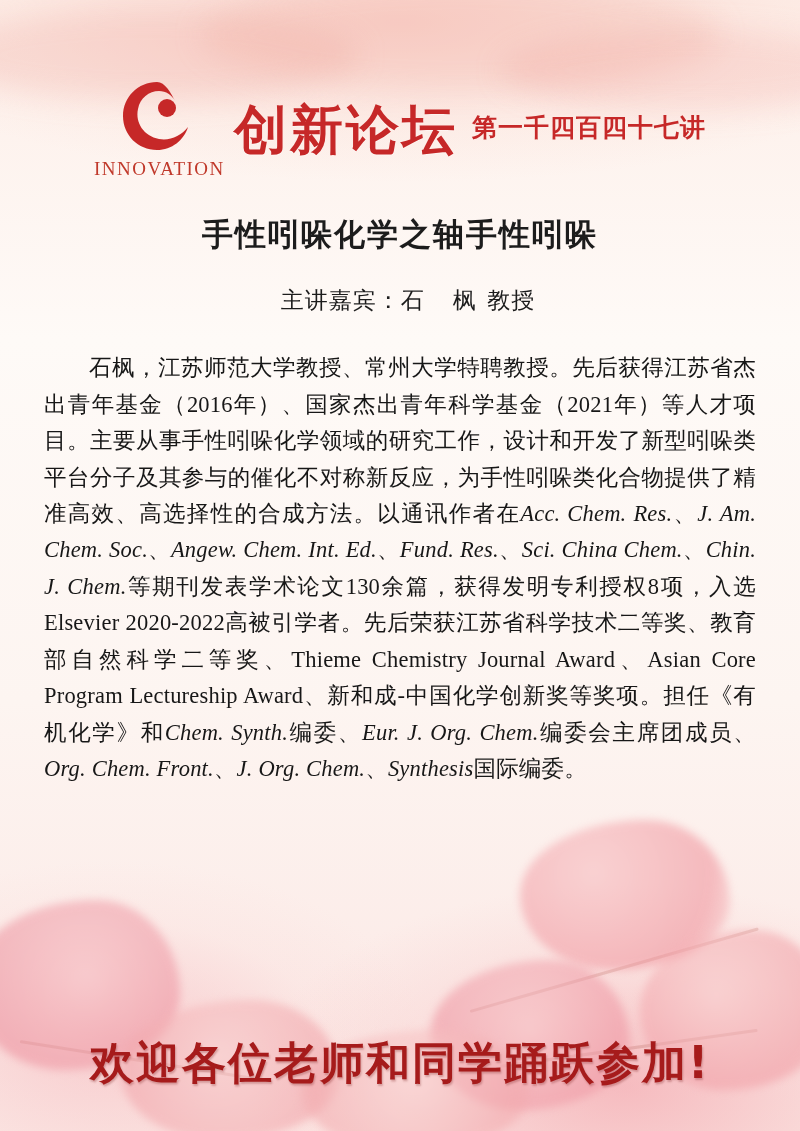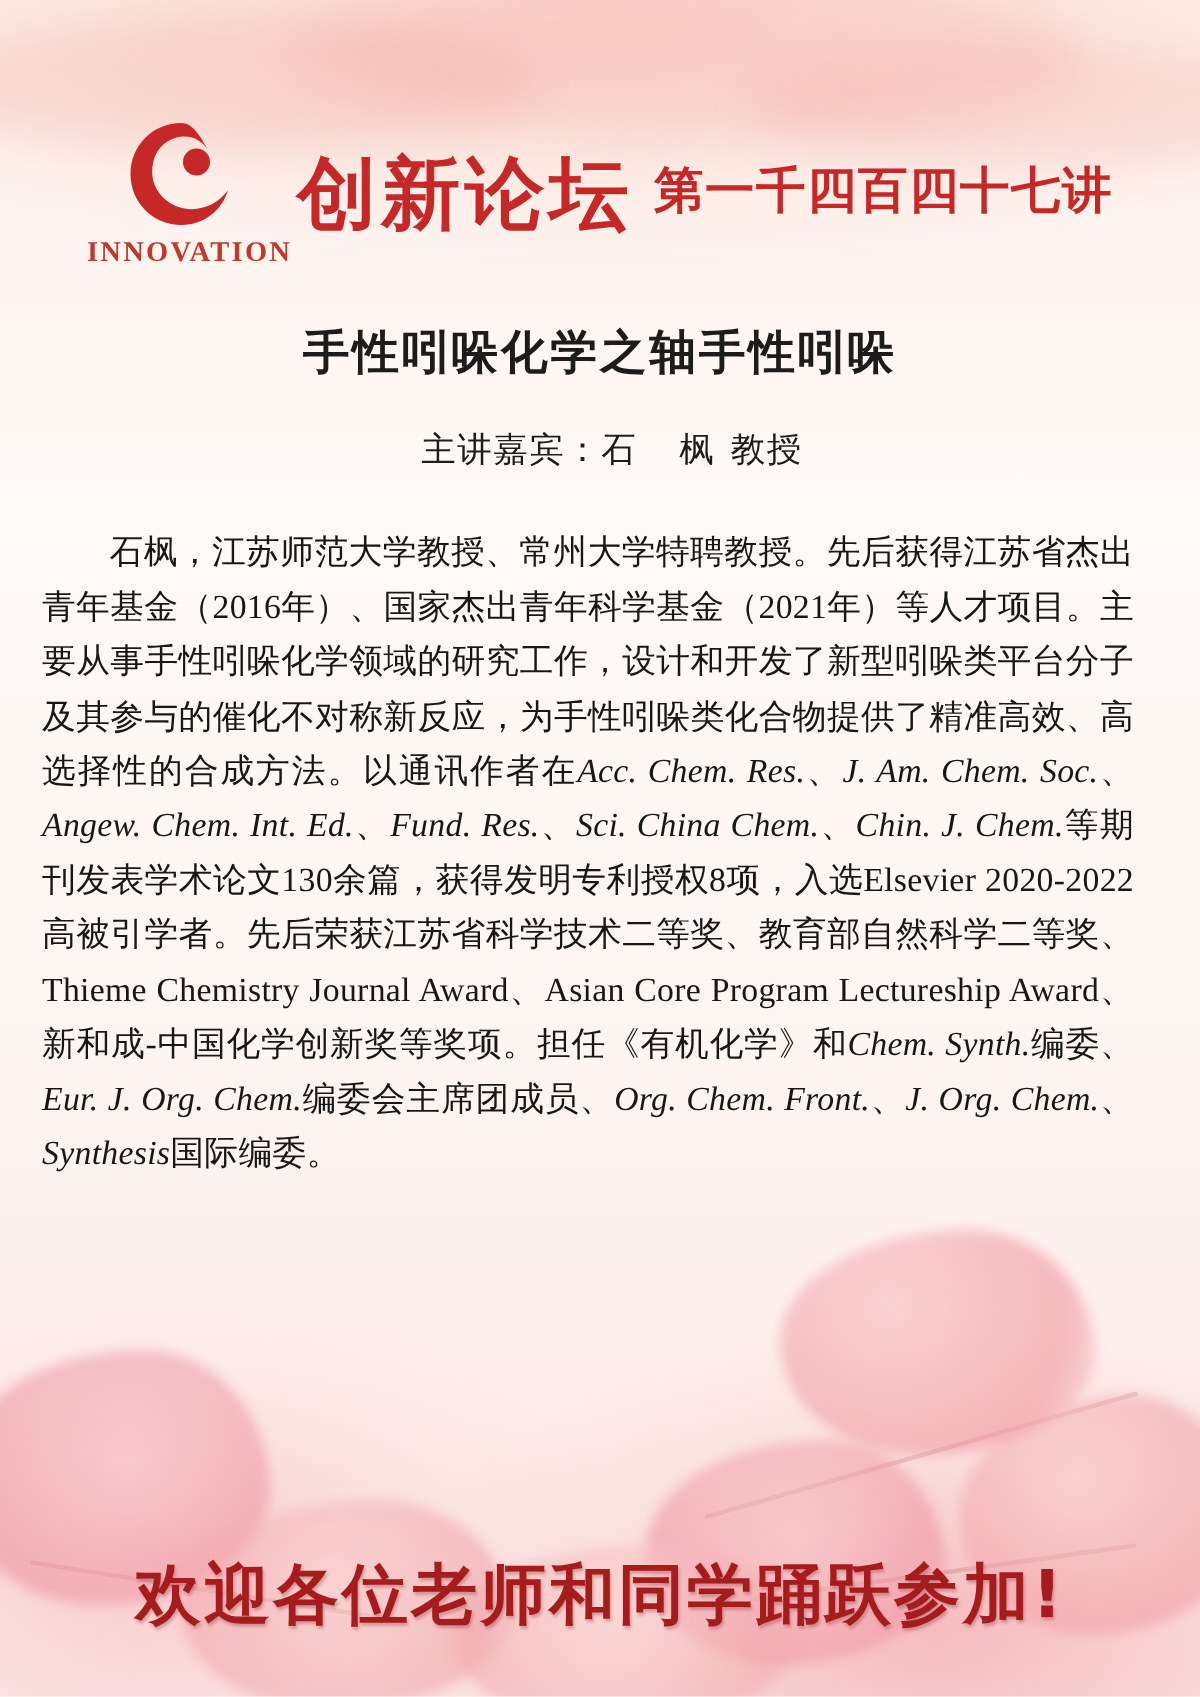--- a/index.html
+++ b/index.html
@@ -83,35 +83,35 @@
     height: 76px;
     margin: 0 auto;
   }
   .logo-mark svg { display: block; }
   .logo-text {
     margin-top: 4px;
     font-family: "Liberation Serif", serif;
     letter-spacing: 1.5px;
     font-size: 19px;
     color: #c0392b;
-    font-weight: 700;
+    font-weight: 400;
   }
   .brand-title {
     font-family: "DejaVu Sans", sans-serif;
     font-weight: 700;
     font-size: 53px;
     color: #c62828;
     letter-spacing: 3px;
     line-height: 1;
     text-shadow: 0 1px 0 rgba(255,255,255,0.4);
   }
   .brand-session {
     font-family: "DejaVu Sans", sans-serif;
     font-weight: 700;
-    font-size: 33px;
+    font-size: 25px;
     color: #c62828;
     letter-spacing: 1px;
     padding-bottom: 4px;
   }
 
   
   .lecture-title {
     margin-top: 34px;
     text-align: center;
     font-family: "DejaVu Sans", sans-serif;
@@ -128,21 +128,21 @@
     color: #1c1c1c;
     line-height: 1.75;
     letter-spacing: 1px;
     margin-left: 16px;
   }
   .people .nm { letter-spacing: 3px; }
 
   
   .bio {
     position: relative;
-    margin: 30px 44px 0 28px;
+    margin: 30px 44px 0 44px;
     font-family: "Liberation Serif", serif;
     font-size: 22.5px;
     line-height: 1.62;
     color: #171717;
     text-align: justify;
     text-justify: inter-ideograph;
     text-indent: 2em;
     letter-spacing: 0.2px;
   }
   .bio i, .bio .it {

